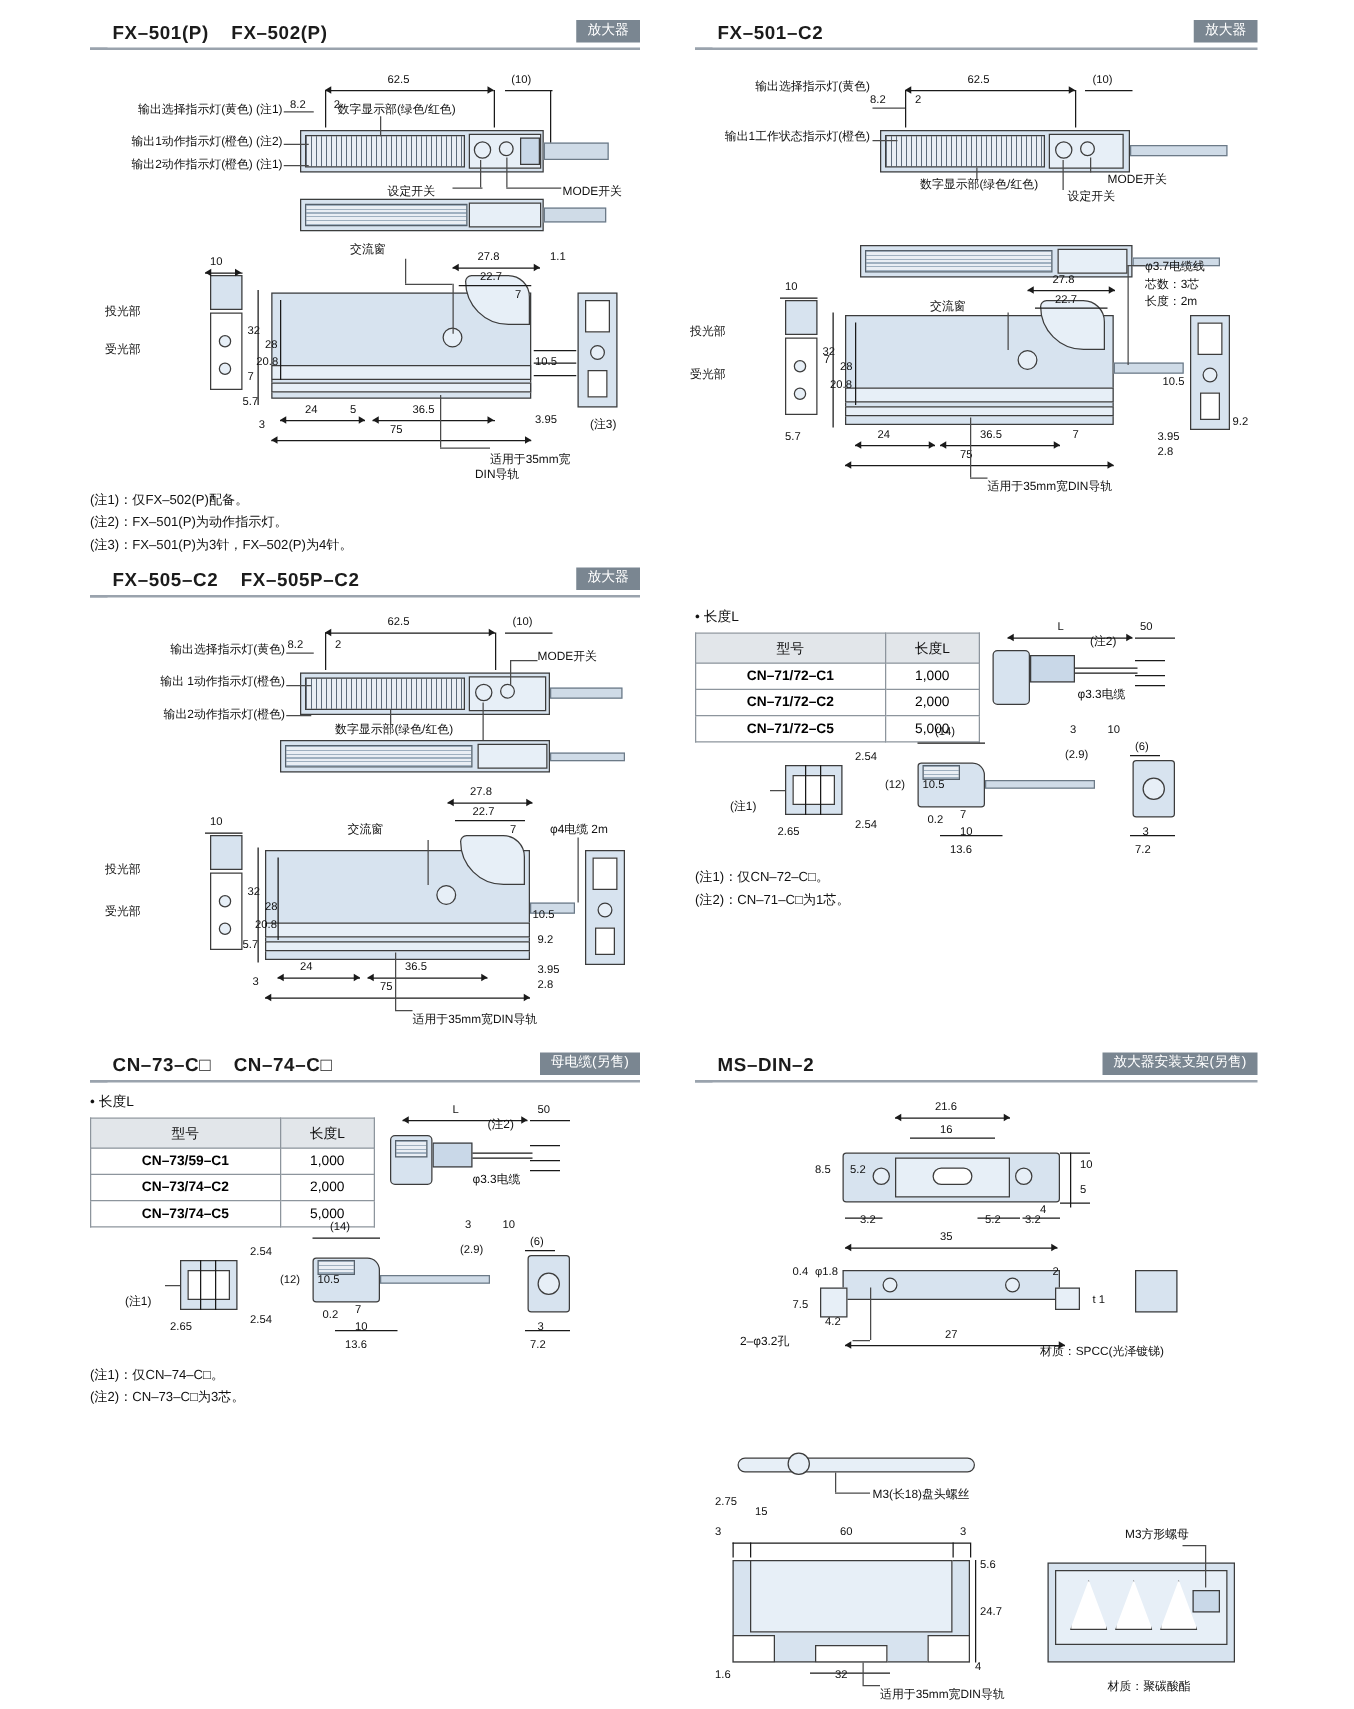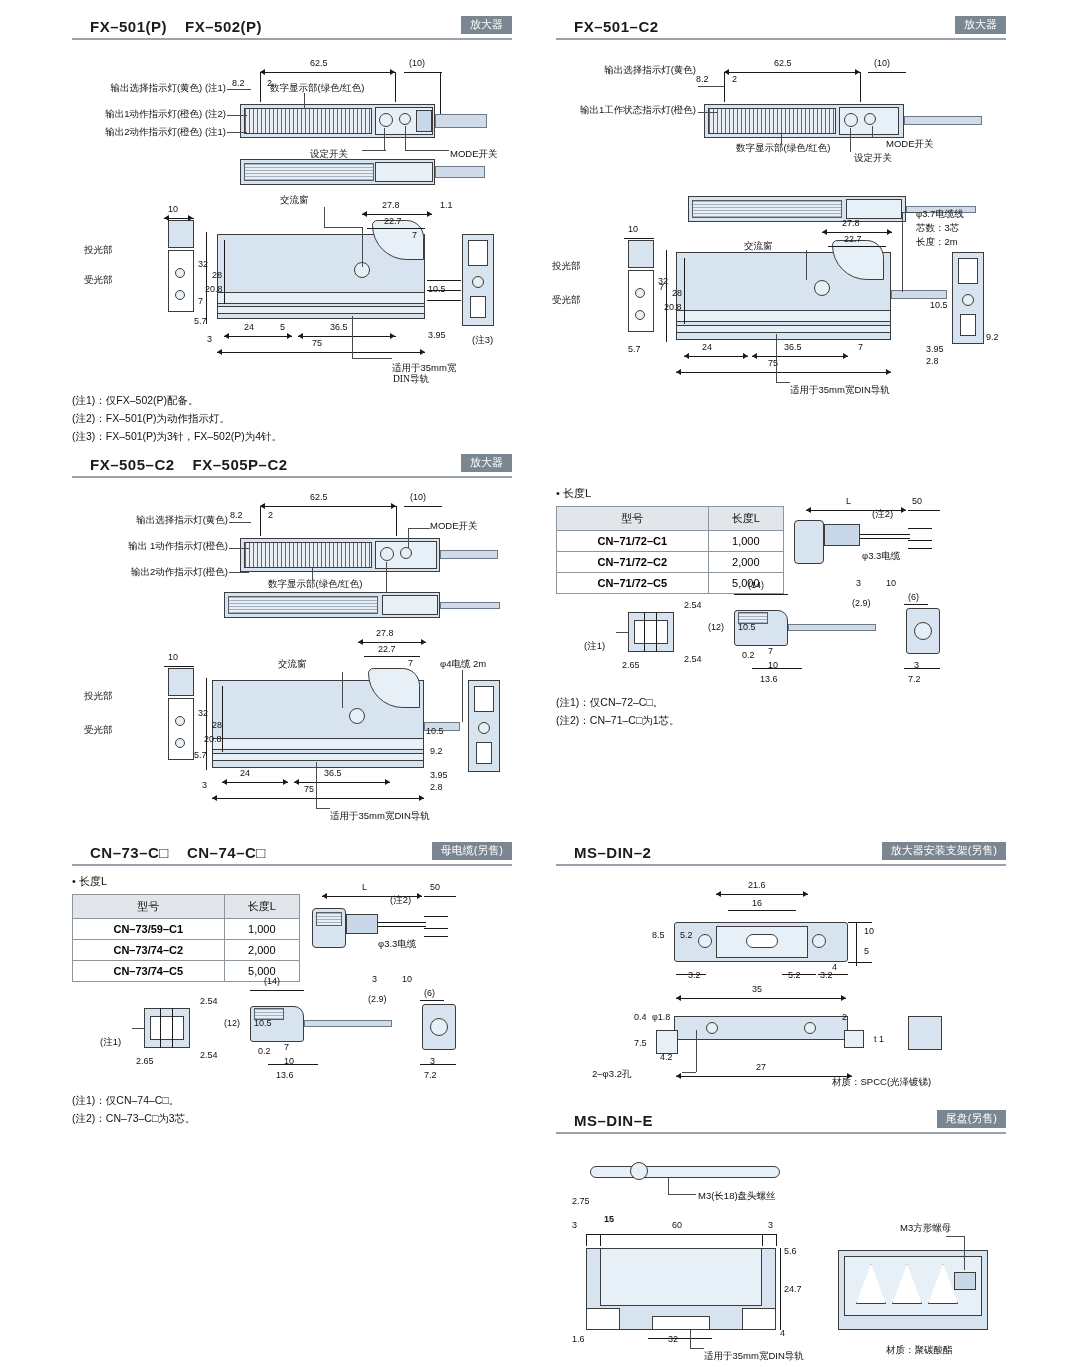--- a/index.html
+++ b/index.html
@@ -252,21 +252,21 @@
     <div class="circ" style="left:400px; top:232px; width:12px; height:12px;"></div>
     <div class="box wt" style="left:398px; top:252px; width:16px; height:22px;"></div>
     <div class="ln hl" style="left:355px; top:236px; width:34px;"></div>
     <div class="ln hl" style="left:355px; top:246px; width:34px;"></div>
     <div class="ln hl" style="left:355px; top:256px; width:34px;"></div>
     <div class="dim" style="left:356px; top:240px;">10.5</div>
     <div class="dim" style="left:356px; top:286px;">3.95</div>
     <div class="lbl" style="left:400px; top:290px;">(注3)</div>
 
     <div class="lbl" style="left:320px; top:318px;">适用于35mm宽</div>
-    <div class="lbl" style="left:321px; top:330px;font-family:Liberation Serif, serif;">DIN导轨</div>
+    <div class="lbl" style="left:308px; top:330px;">DIN导轨</div>
     <div class="ln vl thin" style="left:280px; top:272px; height:42px;"></div>
     <div class="ln hl thin" style="left:280px; top:314px; width:40px;"></div>
   </div>
 
   <div class="note" style="left:72px; top:392px;">
     <div>(注1)：仅FX–502(P)配备。</div>
     <div>(注2)：FX–501(P)为动作指示灯。</div>
     <div>(注3)：FX–501(P)为3针，FX–502(P)为4针。</div>
   </div>
 
@@ -732,39 +732,32 @@
     <div class="dim" style="left:200px; top:192px;">27</div>
 
     <div class="box" style="left:352px; top:146px; width:34px; height:34px;"></div>
 
     <div class="lbl" style="left:36px; top:198px;">2–φ3.2孔</div>
     <div class="ln hl thin" style="left:126px; top:202px; width:14px;"></div>
     <div class="ln vl thin" style="left:140px; top:160px; height:42px;"></div>
     <div class="lbl" style="left:276px; top:206px;">材质：SPCC(光泽镀锑)</div>
   </div>
 
-  <div class="sec" style="left:556px; top:1108px; width:450px;">
-    <div class="sec-head">
-      <span class="bar"></span>
-      <span class="sec-title">MS–DIN–E</span>
-      <span class="sec-tag">尾盘(另售)</span>
-    </div>
-  </div>
 
   <div class="canvas" style="left:556px; top:1138px; width:450px; height:230px;">
 
     <div class="box lt" style="left:34px; top:28px; width:190px; height:12px; border-radius:6px;"></div>
     <div class="circ" style="left:74px; top:24px; width:18px; height:18px;"></div>
     <div class="lbl" style="left:142px; top:52px;">M3(长18)盘头螺丝</div>
     <div class="ln vl thin" style="left:112px; top:40px; height:16px;"></div>
     <div class="ln hl thin" style="left:112px; top:56px; width:28px;"></div>
     <div class="dim" style="left:16px; top:58px;">2.75</div>
 
     <div class="dim" style="left:16px; top:82px;">3</div>
-    <div class="dim" style="left:48px; top:76px;font-weight:bold;">15</div>
+    <div class="dim" style="left:48px; top:66px;">15</div>
     <div class="dim" style="left:116px; top:82px;">60</div>
     <div class="dim" style="left:212px; top:82px;">3</div>
     <div class="ln hl" style="left:30px; top:96px; width:190px;"></div>
     <div class="ln vl" style="left:30px; top:96px; height:12px;"></div>
     <div class="ln vl" style="left:44px; top:96px; height:12px;"></div>
     <div class="ln vl" style="left:206px; top:96px; height:12px;"></div>
     <div class="ln vl" style="left:220px; top:96px; height:12px;"></div>
 
     <div class="box" style="left:30px; top:110px; width:190px; height:82px;"></div>
     <div class="box lt" style="left:44px; top:110px; width:162px; height:58px;"></div>

